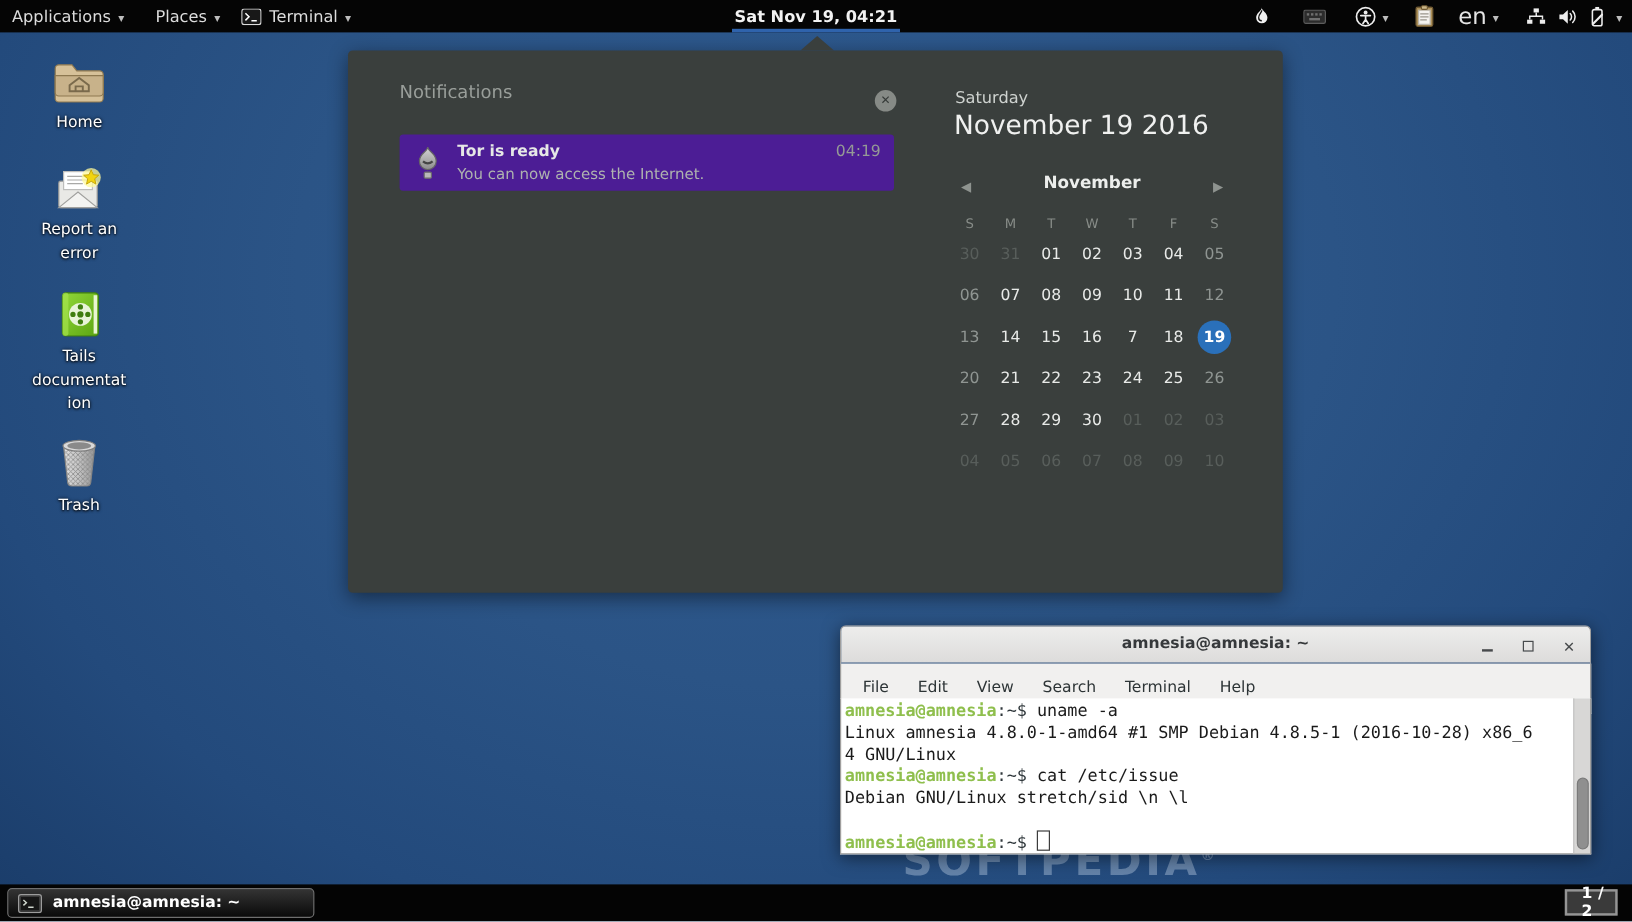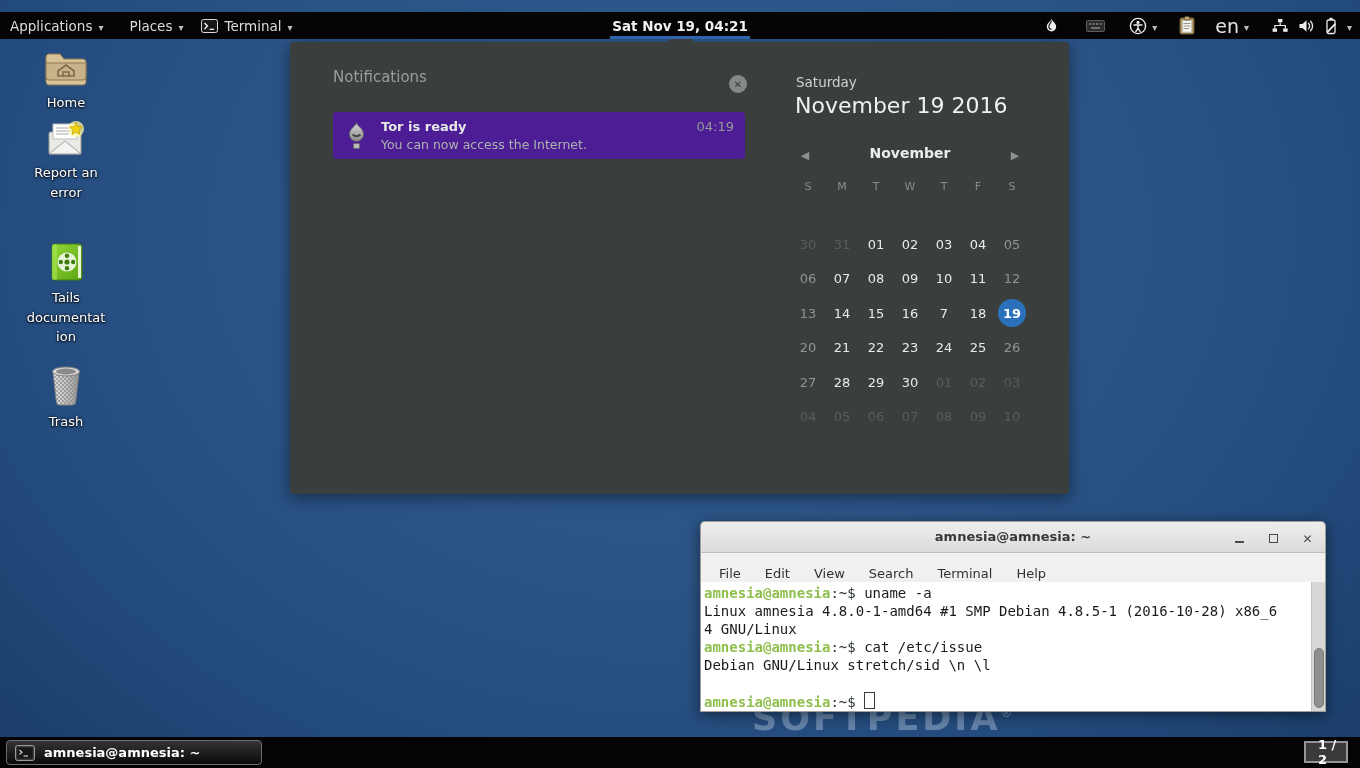--- a/index.html
+++ b/index.html
@@ -2,37 +2,37 @@
 <html><head>
 <meta charset="utf-8">
 <style>
   html,body{margin:0;padding:0;}
   body{font-family:"DejaVu Sans","Liberation Sans",sans-serif;}
   .screen{position:relative;width:1360px;height:768px;overflow:hidden;
     background:radial-gradient(ellipse at 50% 30%, #2f5c93 0%, #2b5486 45%, #234a7c 75%, #1a3c69 100%);}
 
   
   .top-panel{position:absolute;left:0;top:0;width:1360px;height:27px;background:#050505;z-index:12;
-    color:#dcdcdc;font-size:13.5px;margin-top:12px;}
+    color:#dcdcdc;font-size:13.5px;}
   .tb-left{position:absolute;left:10px;top:0;height:27px;display:flex;align-items:center;}
   .tb-menu{display:flex;align-items:center;gap:6px;cursor:default;}
   .caret::after{content:"▾";font-size:10px;color:#bdbdbd;line-height:1;}
   .tb-places{margin-left:26px;}
   .tb-terminal{margin-left:18px;}
   .tb-clock{position:absolute;left:50%;top:0;transform:translateX(-50%);height:27px;display:flex;align-items:center;font-weight:700;color:#f2f2f2;}
   .clock-underline{position:absolute;left:50%;bottom:0;transform:translateX(-50%);width:140px;height:3px;background:#2f63ac;}
   .tb-right{position:absolute;right:8px;top:0;height:27px;display:flex;align-items:center;}
   .tbr{display:flex;align-items:center;}
   .ml26{margin-left:26px;} .ml24{margin-left:24px;} .ml22{margin-left:22px;} .ml20{margin-left:20px;}
   .gap5{gap:5px;} .gap9{gap:9px;}
   .lang{color:#e4e4e4;font-size:19px;}
 
   
   .desk-icon{position:absolute;left:11px;width:110px;display:flex;flex-direction:column;align-items:center;z-index:2;}
-  .di-home{top:50px;} .di-report{top:120px;align-items:center;} .di-tails{top:241px;} .di-trash{top:363px;}
+  .di-home{top:50px;} .di-report{top:139px;align-items:center;} .di-tails{top:241px;} .di-trash{top:363px;}
   .desk-label{margin-top:5px;width:80px;text-align:center;font-size:13px;color:#ffffff;line-height:1.5;
     text-shadow:0 1px 2px #000,0 0 3px rgba(0,0,0,.8);overflow-wrap:break-word;}
 
   
   .watermark{position:absolute;left:752px;top:698px;z-index:1;font-weight:700;font-size:35px;letter-spacing:3px;
     color:rgba(206,221,238,0.38);white-space:nowrap;}
   .watermark sup{font-size:12px;}
 
   
   .popup{position:absolute;left:290px;top:42px;width:779px;height:452px;background:#3a3f3d;border-radius:4px;
@@ -52,21 +52,21 @@
   .cal-weekday{position:absolute;left:506px;top:32px;font-size:13.5px;color:#ced2cf;}
   .cal-date{position:absolute;left:505px;top:51px;font-size:22px;color:#f0f1f0;}
   .cal-nav{position:absolute;left:501px;top:99px;width:238px;height:24px;display:flex;align-items:center;}
   .cal-prev,.cal-next{position:absolute;top:3px;width:16px;height:16px;text-align:center;cursor:default;}
   .cal-prev{left:6px;} .cal-next{right:6px;}
   .cal-prev::after{content:"◀";font-size:11px;color:#8e938f;}
   .cal-next::after{content:"▶";font-size:11px;color:#8e938f;}
   .cal-month{width:100%;text-align:center;font-size:14px;font-weight:700;color:#eceeec;}
   .cal-dow{position:absolute;left:501px;top:138px;width:238px;display:grid;grid-template-columns:repeat(7,34px);}
   .cal-dow span{text-align:center;font-size:11px;color:#878c88;}
-  .cal-grid{position:absolute;left:501px;top:185px;width:238px;display:grid;
+  .cal-grid{position:absolute;left:501px;top:153px;width:238px;display:grid;
     grid-template-columns:repeat(7,34px);grid-auto-rows:34.5px;}
   .day{display:flex;align-items:center;justify-content:center;font-size:13px;cursor:default;}
   .day span{display:flex;align-items:center;justify-content:center;width:28px;height:28px;border-radius:50%;}
   .day.wd{color:#e8eae8;}
   .day.we{color:#8f9592;}
   .day.out{color:#585e5b;}
   .day.sel span{background:#2a70ba;color:#ffffff;font-weight:700;}
 
   
   .terminal{position:absolute;left:700px;top:521px;width:626px;height:191px;z-index:6;

